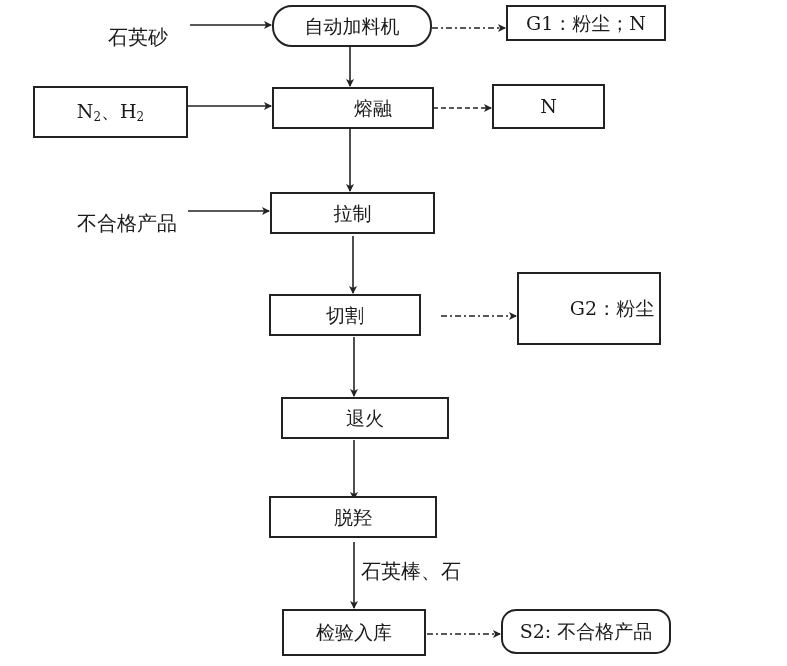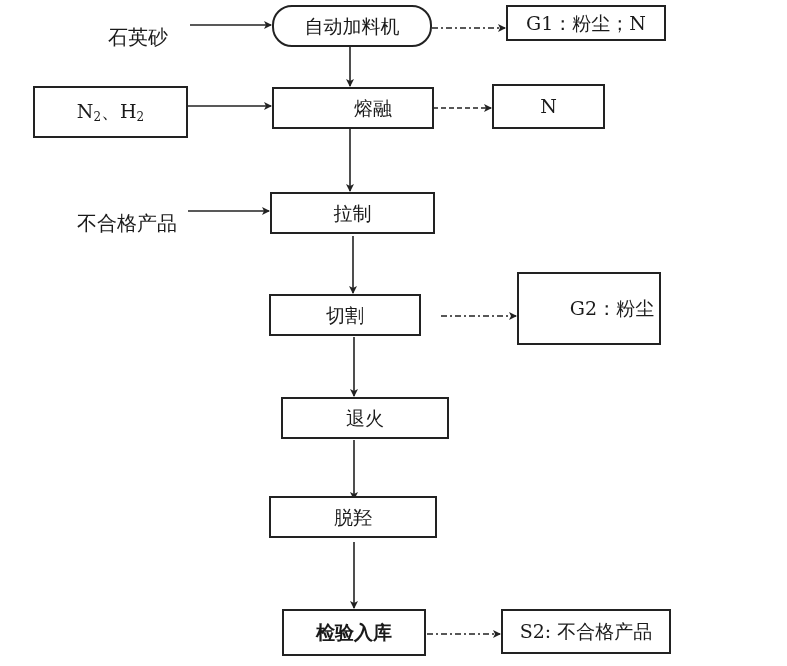--- a/index.html
+++ b/index.html
@@ -44,23 +44,24 @@
   <div><span>N</span><span class="sub">2</span><span>、</span><span>H</span><span class="sub">2</span></div>
 </div>
 <div class="label" style="left:77px; top:198px;">不合格产品</div>
 
 <div class="box" style="left:272px; top:5px; width:160px; height:42px;border-radius:20px;">自动加料机</div>
 <div class="box" style="left:272px; top:87px; width:162px; height:42px;padding-left:40px;">熔融</div>
 <div class="box" style="left:270px; top:192px; width:165px; height:42px;">拉制</div>
 <div class="box" style="left:269px; top:294px; width:152px; height:42px;">切割</div>
 <div class="box" style="left:269px; top:397px; width:168px; height:42px;margin-left:12px;">退火</div>
 <div class="box" style="left:269px; top:496px; width:168px; height:42px;">脱羟</div>
-<div class="box" style="left:282px; top:609px; width:144px; height:47px;font-weight:bold;">检验入库</div>
+<div class="box" style="left:282px; top:609px; width:144px; height:47px;">检验入库</div>
 
 <div class="label" style="left:361px; top:546px; line-height:26px;">
+  <div>石英棒、石</div>
 </div>
 
 <div class="box" style="left:506px; top:5px; width:160px; height:36px;">G1：粉尘；N</div>
 <div class="box" style="left:492px; top:84px; width:113px; height:45px;">N</div>
 <div class="box" style="left:517px; top:272px; width:144px; height:73px;padding-left:46px;">
   <div>G2：粉尘</div>
 </div>
-<div class="box" style="left:501px; top:609px; width:170px; height:45px;">S2: 不合格产品</div>
+<div class="box" style="left:501px; top:609px; width:170px; height:45px;border-radius:15px;">S2: 不合格产品</div>
 
 </body></html>

